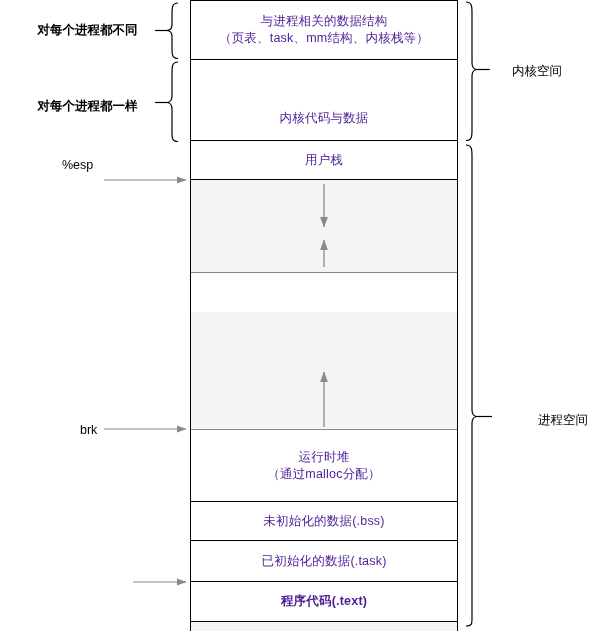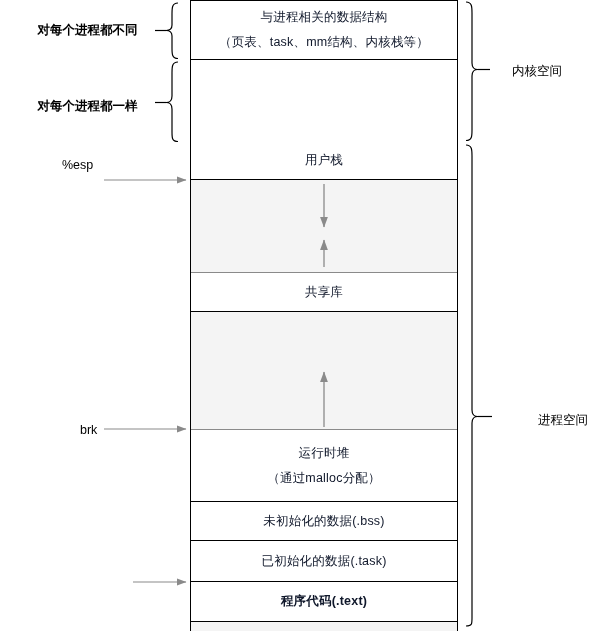--- a/index.html
+++ b/index.html
@@ -22,22 +22,22 @@
     box-sizing:border-box;
     background:#fff;
   }
   .seg{
     position:absolute;
     left:0;width:100%;
     box-sizing:border-box;
     display:flex;align-items:center;justify-content:center;
     text-align:center;
     font-size:12.5px;
-    line-height:25px;
-    color:#0f172a;
+    line-height:17px;
+    color:#4c1d95;
     background:#ffffff;
     border-bottom:1.6px solid #000;
     letter-spacing:0.2px;
   }
   .seg.gap{
     background:#f4f4f4;
     border-bottom:1.2px solid #8a8a8a;
     border-top:0;
   }
   .seg.last{border-bottom:0;}
@@ -63,28 +63,28 @@
 </head>
 <body>
 
 <div id="stage">
 
   <div class="mem-col" id="mem-col" style="height: 665px;">
       <div class="seg" style="top: 0px; height: 59px;">
         <span class="two-line">与进程相关的数据结构
 （页表、task、mm结构、内核栈等）</span>
       </div>
+      <div class="seg" style="top: 96px; height: 44px;">
+        <span class="two-line">内核代码与数据</span>
+      </div>
       <div class="seg" style="top: 140px; height: 39px;">
         <span class="two-line">用户栈</span>
       </div>
       <div class="seg gap" style="top: 179px; height: 93px;">
         <span class="two-line"></span>
-      </div>
-      <div class="seg" style="top: 272px; height: 39px;">
-        <span class="two-line">共享库</span>
       </div>
       <div class="seg gap" style="top: 311px; height: 118px;">
         <span class="two-line"></span>
       </div>
       <div class="seg" style="top: 429px; height: 72px;">
         <span class="two-line">运行时堆
 （通过malloc分配）</span>
       </div>
       <div class="seg" style="top: 501px; height: 39px;">
         <span class="two-line">未初始化的数据(.bss)</span>

